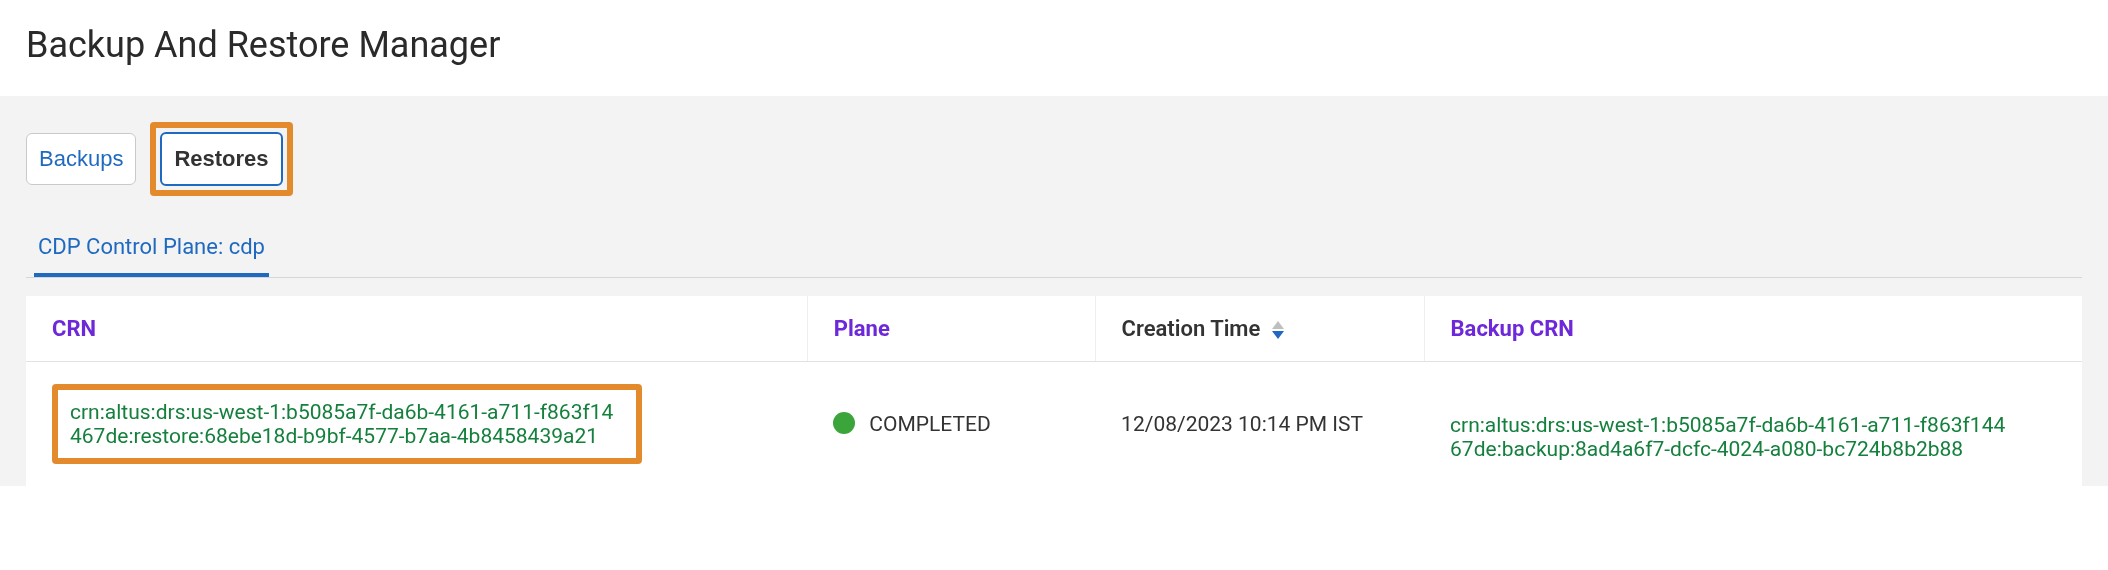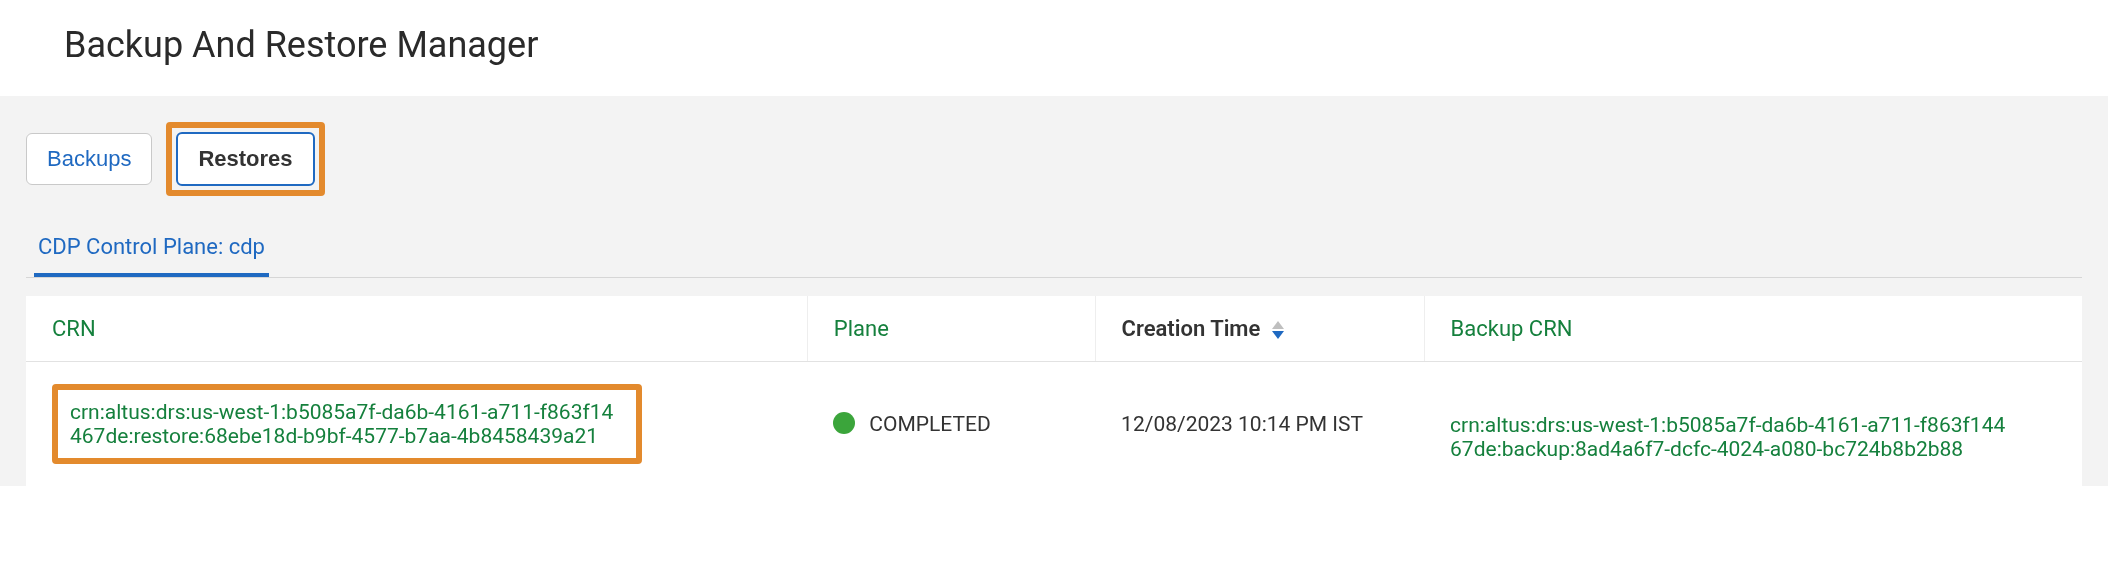--- a/index.html
+++ b/index.html
@@ -9,42 +9,41 @@
       color: #333;
     }
     .page-header {
       padding: 24px 26px 30px 26px;
       background: #ffffff;
     }
     .page-title {
       font-size: 36px;
       font-weight: 400;
       color: #2a2a2a;
-      margin-left: 38px;
     }
     .main-area {
       background: #f3f3f3;
       padding: 26px 26px 0 26px;
     }
     .toolbar-row {
       display: flex;
       justify-content: space-between;
       align-items: center;
       margin-bottom: 28px;
     }
     .tab-group {
       display: flex;
       gap: 14px;
       align-items: center;
     }
     .tab-btn {
       background: #ffffff;
       border: 1px solid #c9c9c9;
       border-radius: 6px;
-      padding: 12px 20px;
+      padding: 12px 12px;
       font-size: 22px;
       cursor: pointer;
       color: #333;
       text-align: center;
     }
     .tab-btn.inactive {
       color: #1f69c1;
     }
     .tab-btn.active {
       border: 2px solid #1f69c1;
@@ -82,22 +81,22 @@
       margin-top: 18px;
     }
     table {
       width: 100%;
       border-collapse: collapse;
       background: #ffffff;
     }
     th {
       text-align: left;
       font-size: 22px;
-      font-weight: 400;
-      color: #15803d;
+      font-weight: 700;
+      color: #6d28d9;
       padding: 20px 26px;
       border-bottom: 1px solid #e2e2e2;
       border-right: 1px solid #eeeeee;
     }
     th:last-child { border-right: none; }
     th.sortable { color: #333; font-weight: 600; }
     .sort-icon {
       display: inline-flex;
       flex-direction: column;
       vertical-align: middle;

